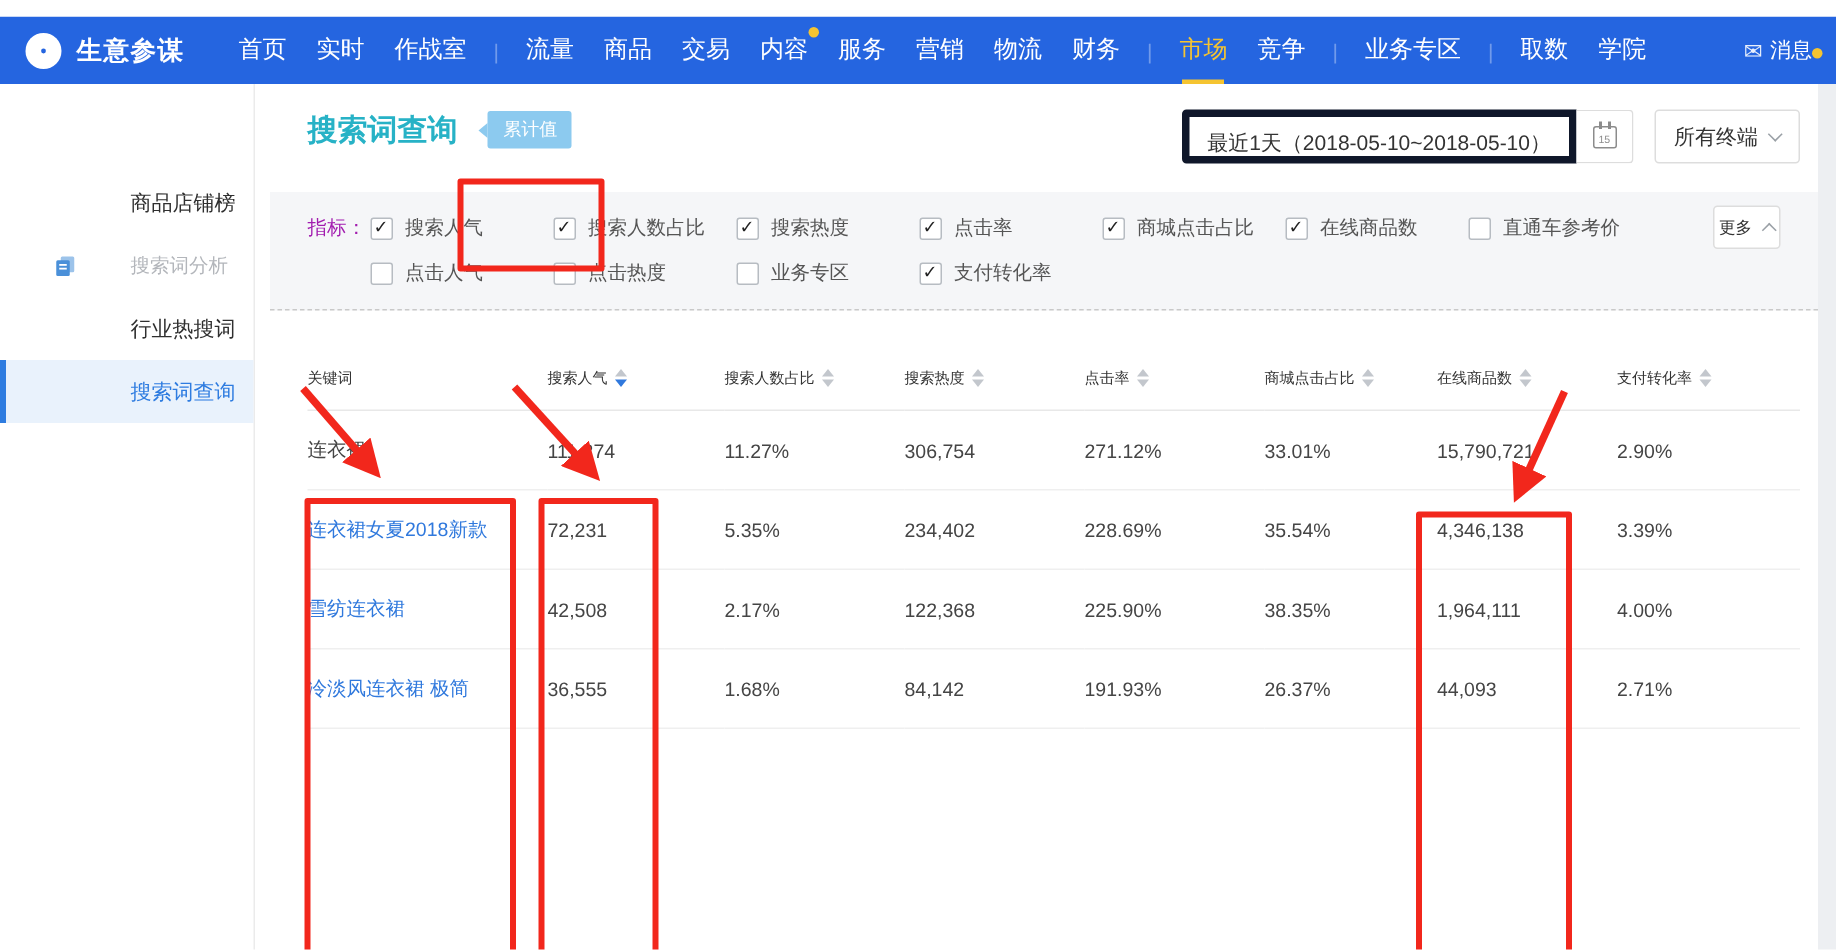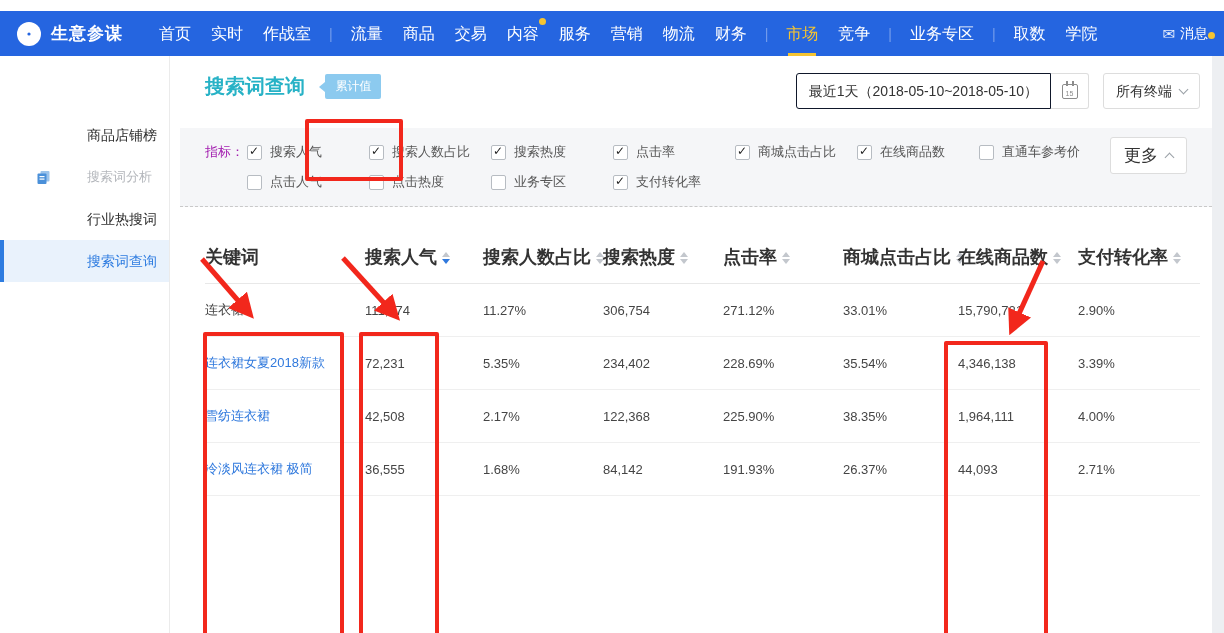--- a/index.html
+++ b/index.html
@@ -64,21 +64,21 @@
     position:relative; display:inline-block; vertical-align:middle; margin-left:16px;
     background:#8ccaef; color:#fff; font-size:12px; padding:4px 10px; border-radius:2px;
   }
   .badge::before {
     content:""; position:absolute; left:-6px; top:50%; margin-top:-5px;
     border-top:5px solid transparent; border-bottom:5px solid transparent;
     border-right:6px solid #8ccaef;
   }
   .date-controls { position:absolute; top:17px; right:12px; display:flex; align-items:center; }
   .date-box {
-    height:36px; line-height:34px; border:1px solid #0f172a; border-radius:3px 0 0 3px;
+    height:36px; line-height:34px; border:5px solid #0f172a; border-radius:3px 0 0 3px;
     padding:0 12px; font-size:14px; color:#333; background:#fff; cursor:pointer;
   }
   .cal-btn {
     width:38px; height:36px; border:1px solid #ddd; border-left:none; border-radius:0 3px 3px 0;
     display:flex; align-items:center; justify-content:center; cursor:pointer; background:#fff;
   }
   .cal-icon {
     width:16px; height:15px; border:1px solid #8c8c8c; border-radius:2px; position:relative;
     font-size:7px; color:#8c8c8c; text-align:center; line-height:17px;
   }
@@ -118,41 +118,41 @@
   .cbx {
     width:15px; height:15px; border:1px solid #b7bcc2; border-radius:2px; background:#fff;
     position:relative; flex:none;
   }
   .cbx.on::after {
     content:"\2713"; position:absolute; left:1px; top:-2px; font-size:12px; font-weight:bold; color:#222;
   }
   .m-item span.lbl { margin-left:8px; font-size:13px; color:#555; white-space:nowrap; }
   .more-btn {
     position:absolute; right:25px; top:9px; background:#fff; border:1px solid #ddd; border-radius:3px;
-    padding:6px 13px; font-size:17px; color:#333; cursor:pointer; display:flex; align-items:center;
+    padding:6px 3px; font-size:11px; color:#333; cursor:pointer; display:flex; align-items:center;
   }
 
   .search-row { position:relative; height:34px; margin-top:21px; }
   .search-box {
     position:absolute; right:12px; top:0; width:315px; height:34px; border:1px solid #ddd;
     border-radius:17px; display:flex; align-items:center; padding:0 12px; background:#fff;
   }
   .search-box input {
     border:none; outline:none; flex:1; font-size:13px; color:#333; margin-left:8px; background:transparent;
     font-family:"Liberation Sans","DejaVu Sans",sans-serif;
   }
   .search-box input::placeholder { color:#bfbfbf; }
   .clear-x { color:#9aa0a6; font-size:15px; cursor:pointer; padding:0 2px; }
 
   
   table.data {
     margin:23px 12px 0 35px; width:995px; border-collapse:collapse; table-layout:fixed;
   }
   table.data th {
-    text-align:left; font-size:18px; color:#333; font-weight:bold; padding:15px 0 14px 0;
+    text-align:left; font-size:10px; color:#333; font-weight:normal; padding:15px 0 14px 0;
     border-bottom:1px solid #e8e8e8; white-space:nowrap; cursor:pointer;
   }
   table.data td {
     text-align:left; font-size:13px; color:#454545; padding:0; height:53px;
     border-bottom:1px solid #efefef; white-space:nowrap;
   }
   td.kw { cursor:default; }
   td.kw.on { color:#3079dd; cursor:pointer; }
   .sort { display:none; vertical-align:middle; margin-left:5px; flex-direction:column; }
   .sort.on { display:inline-flex; }

